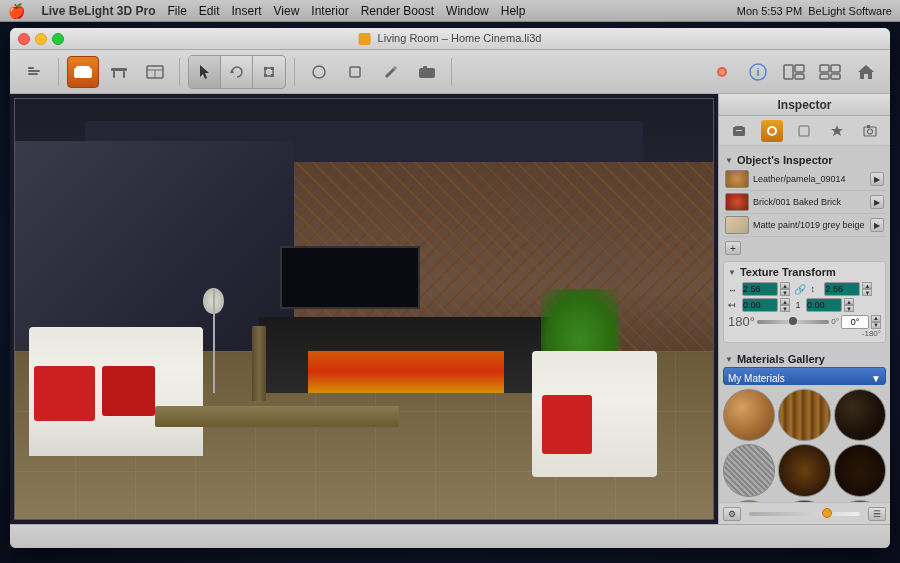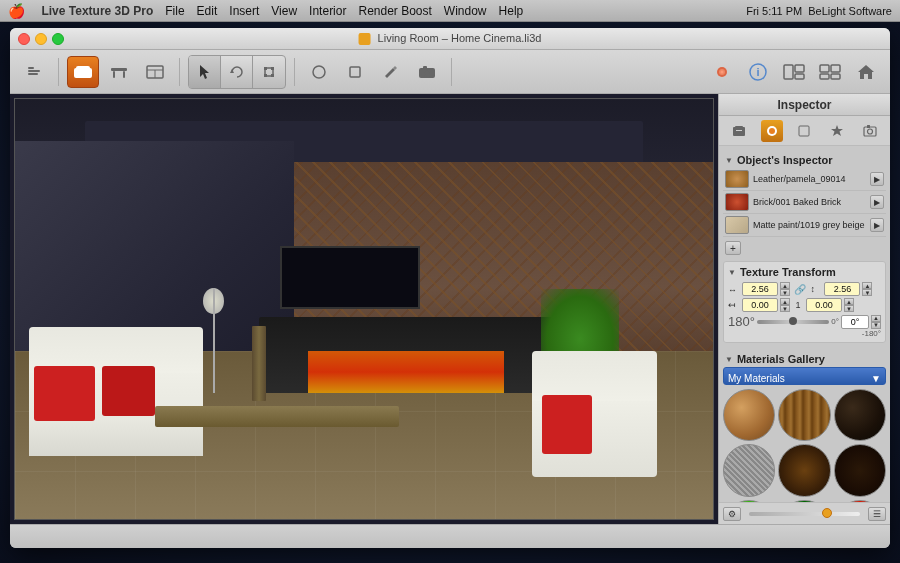--- a/index.html
+++ b/index.html
@@ -486,23 +486,22 @@
     }
     .texture-label {
       font-size: 9px;
       color: #333;
       width: 12px;
     }
     .texture-input {
       width: 36px; height: 14px;
       border: 1px solid #999;
       border-radius: 2px;
-      background: #fef9c3;
+      background: #0f766e;
       font-size: 9px;
-      text-align: center;
       color: #111;
     }
     .texture-stepper {
       display: flex;
       flex-direction: column;
     }
     .stepper-btn {
       width: 10px; height: 7px;
       background: linear-gradient(180deg, #ddd 0%, #bbb 100%);
       border: 1px solid #999;
@@ -663,31 +662,31 @@
       display: flex;
       align-items: center;
       padding: 0 6px;
     }
   </style>
 </head>
 <body>
 
 <div id="menubar">
   <span class="menubar-apple">🍎</span>
-  <span class="menubar-app-name">Live Texture 3D Pro</span>
+  <span class="menubar-app-name">Live BeLight 3D Pro</span>
   <span class="menubar-item">File</span>
   <span class="menubar-item">Edit</span>
   <span class="menubar-item">Insert</span>
   <span class="menubar-item">View</span>
   <span class="menubar-item">Interior</span>
   <span class="menubar-item">Render Boost</span>
   <span class="menubar-item">Window</span>
   <span class="menubar-item">Help</span>
   <div class="menubar-right">
-    <span>Fri 5:11 PM</span>
+    <span>Mon 5:53 PM</span>
     <span>BeLight Software</span>
   </div>
 </div>
 
 <div id="main-window">
 
   <div id="title-bar">
     <div class="traffic-lights">
       <div class="tl tl-red"></div>
       <div class="tl tl-yellow"></div>

